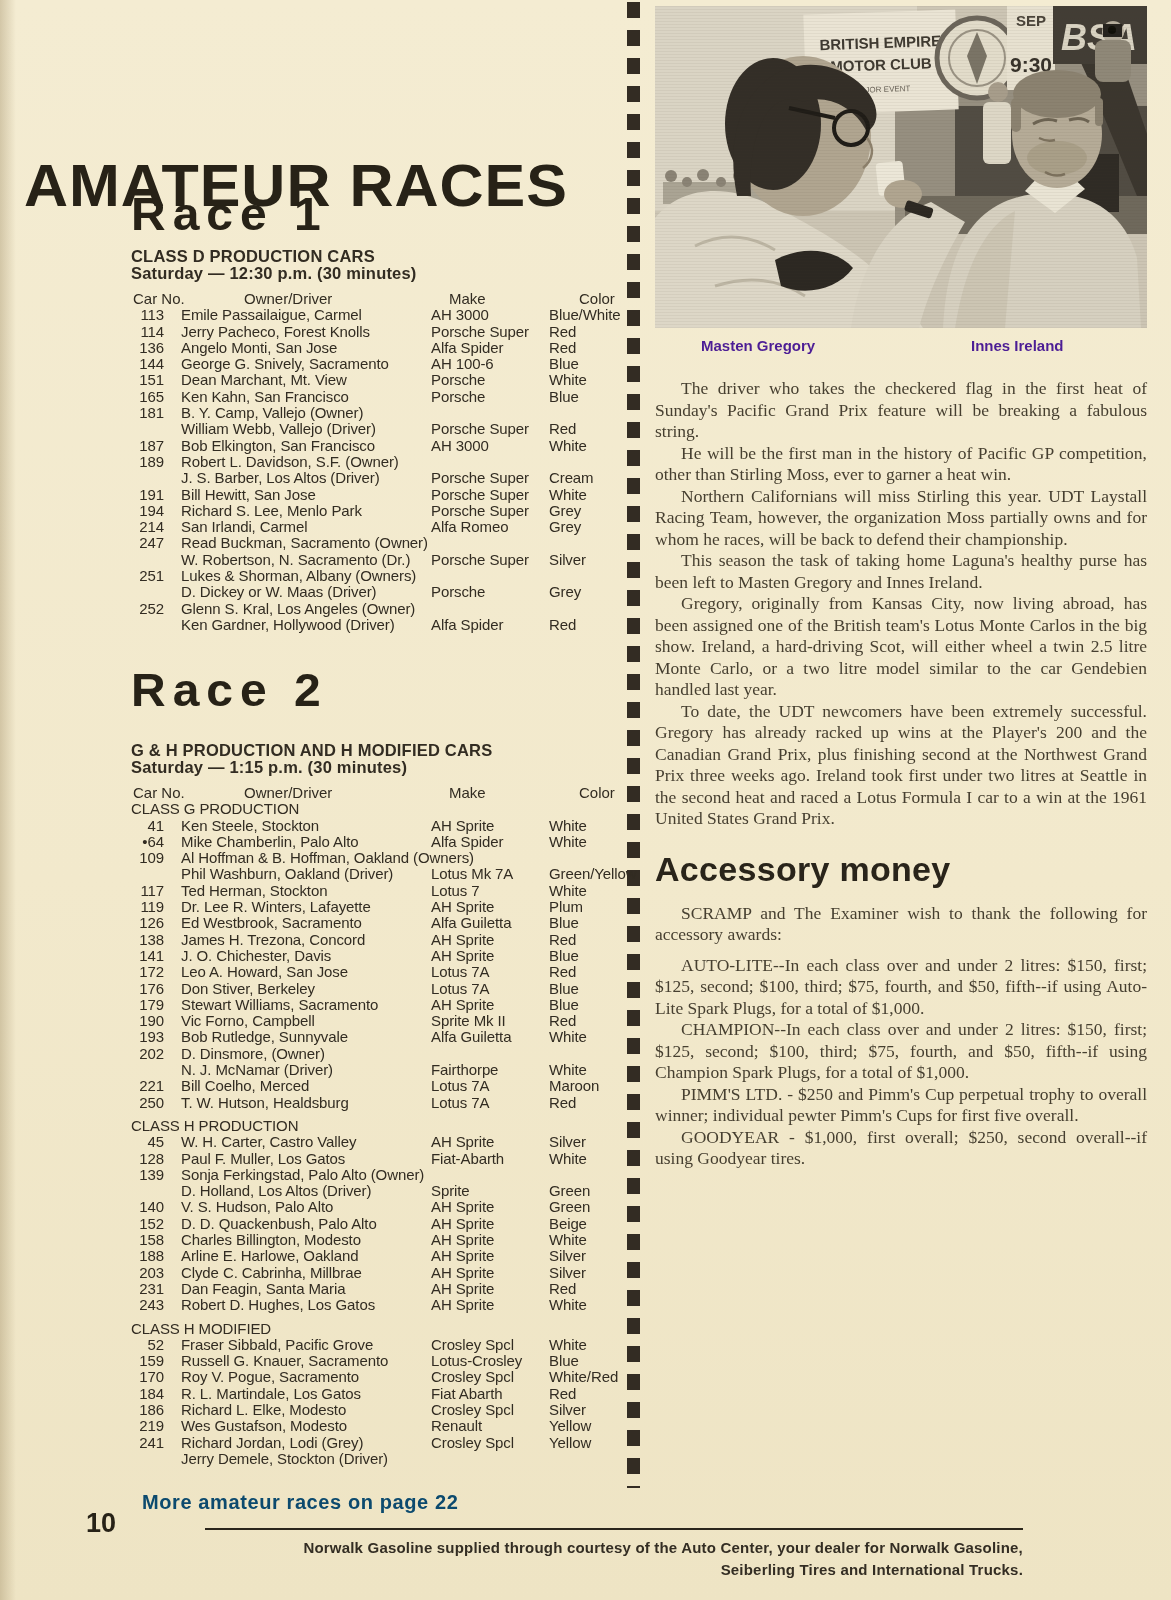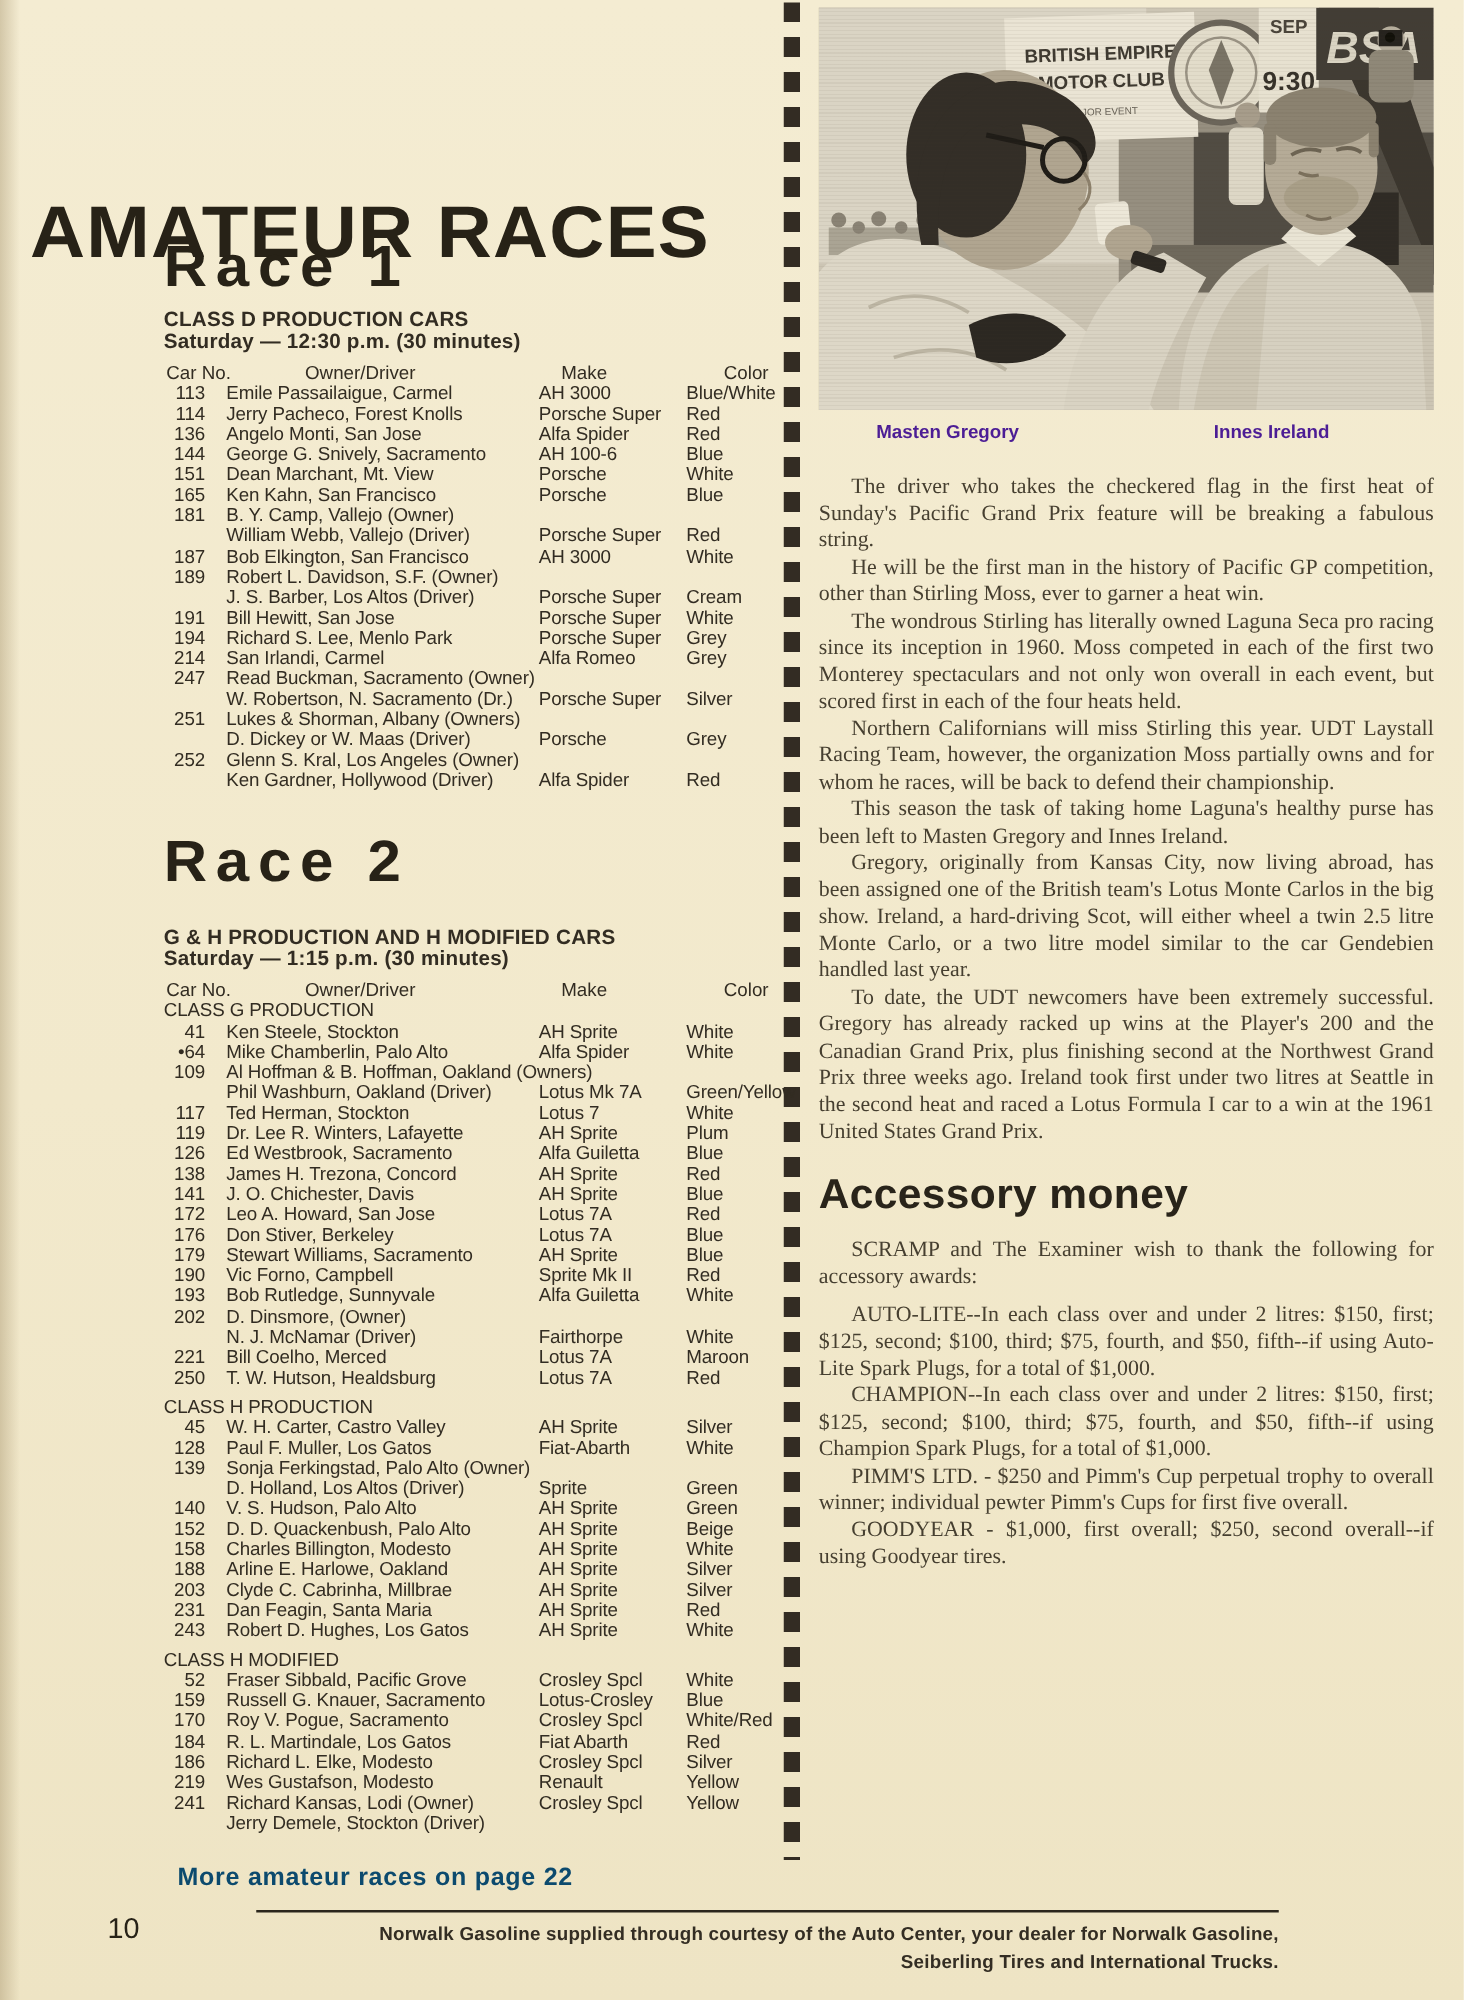--- a/index.html
+++ b/index.html
@@ -44,21 +44,21 @@
   .captions span{position:absolute;top:0;white-space:nowrap;}
   .cap-left{left:46px;} .cap-right{left:316px;}
   .article-heading{font-size:34px;font-weight:bold;letter-spacing:.3px;color:#29241a;
     line-height:36px;margin:22px 0 0 0;transform:scaleY(.98);transform-origin:top left;}
   .article-body{margin-top:15px;font-family:"Liberation Serif",serif;font-size:17.5px;
     line-height:21.5px;color:#463f30;text-align:justify;}
   .article-body p{margin:0;text-indent:26px;}
   #accessory-body p:nth-of-type(2){margin-top:9px;}
   
   .footer-rule{position:absolute;left:205px;top:1528px;width:818px;height:2px;background:#2b261c;}
-  .page-number{position:absolute;left:86px;top:1508px;font-size:23px;font-weight:normal;color:#272217;margin-top:21px;}
+  .page-number{position:absolute;left:86px;top:1508px;font-size:27px;font-weight:bold;color:#272217;}
   .footer-text{position:absolute;left:205px;top:1537px;width:818px;text-align:right;
     font-size:15px;font-weight:bold;line-height:22px;color:#332d23;letter-spacing:.2px;}
 </style>
 </head>
 <body>
 
 <div class="edge-shade"></div>
 <div class="divider"></div>
 
 <h1 class="main-title">AMATEUR RACES</h1>
@@ -482,21 +482,21 @@
 
       <div class="trow">
         <span class="c-no">219</span>
         <span class="c-owner">Wes Gustafson, Modesto</span>
         <span class="c-make">Renault</span>
         <span class="c-color">Yellow</span>
       </div>
 
       <div class="trow">
         <span class="c-no">241</span>
-        <span class="c-owner">Richard Kansas, Lodi (Owner)</span>
+        <span class="c-owner">Richard Jordan, Lodi (Grey)</span>
         <span class="c-make">Crosley Spcl</span>
         <span class="c-color">Yellow</span>
       </div>
 
       <div class="trow">
         <span class="c-no"></span>
         <span class="c-owner">Jerry Demele, Stockton (Driver)</span>
         <span class="c-make"></span>
         <span class="c-color"></span>
       </div>
@@ -601,21 +601,20 @@
     <span class="cap-left">Masten Gregory</span>
     <span class="cap-right">Innes Ireland</span>
   </div>
 
   <div class="article-body" id="stirling-body">
 
       <p class="para">The driver who takes the checkered flag in the first heat of Sunday's Pacific Grand Prix feature will be breaking a fabulous string.</p>
 
       <p class="para">He will be the first man in the history of Pacific GP competition, other than Stirling Moss, ever to garner a heat win.</p>
 
-      <p class="para">The wondrous Stirling has literally owned Laguna Seca pro racing since its inception in 1960. Moss competed in each of the first two Monterey spectaculars and not only won overall in each event, but scored first in each of the four heats held.</p>
 
       <p class="para">Northern Californians will miss Stirling this year. UDT Laystall Racing Team, however, the organization Moss partially owns and for whom he races, will be back to defend their championship.</p>
 
       <p class="para">This season the task of taking home Laguna's healthy purse has been left to Masten Gregory and Innes Ireland.</p>
 
       <p class="para">Gregory, originally from Kansas City, now living abroad, has been assigned one of the British team's Lotus Monte Carlos in the big show. Ireland, a hard-driving Scot, will either wheel a twin 2.5 litre Monte Carlo, or a two litre model similar to the car Gendebien handled last year.</p>
 
       <p class="para">To date, the UDT newcomers have been extremely successful. Gregory has already racked up wins at the Player's 200 and the Canadian Grand Prix, plus finishing second at the Northwest Grand Prix three weeks ago. Ireland took first under two litres at Seattle in the second heat and raced a Lotus Formula I car to a win at the 1961 United States Grand Prix.</p>
     </div>
 

